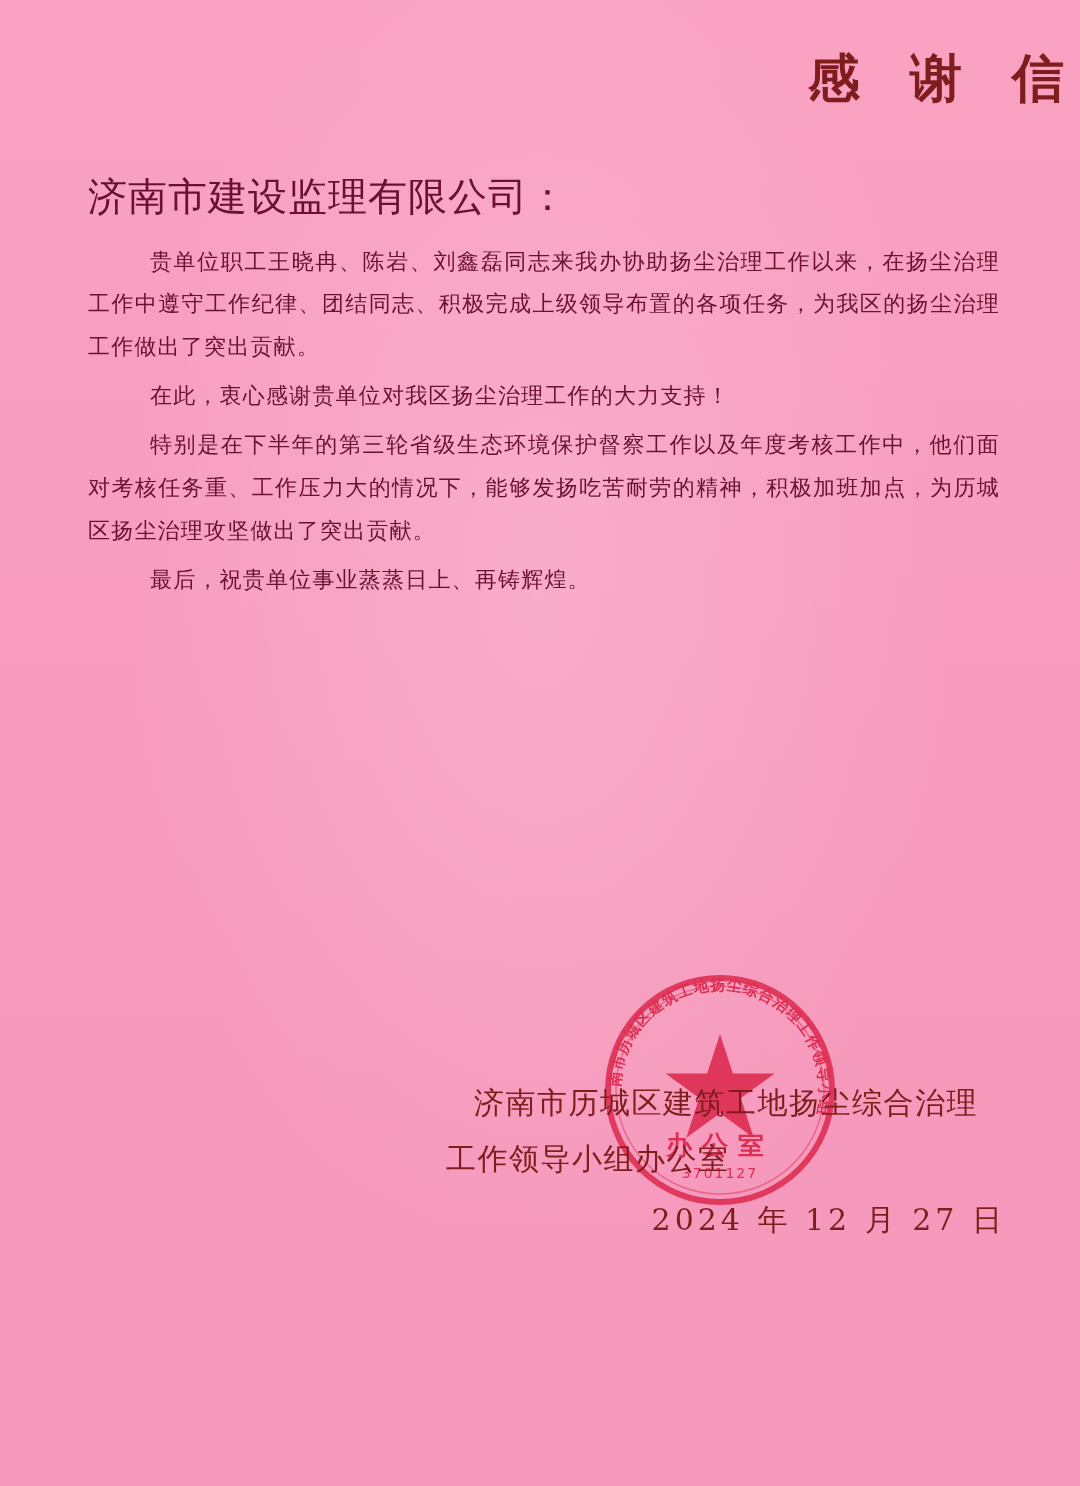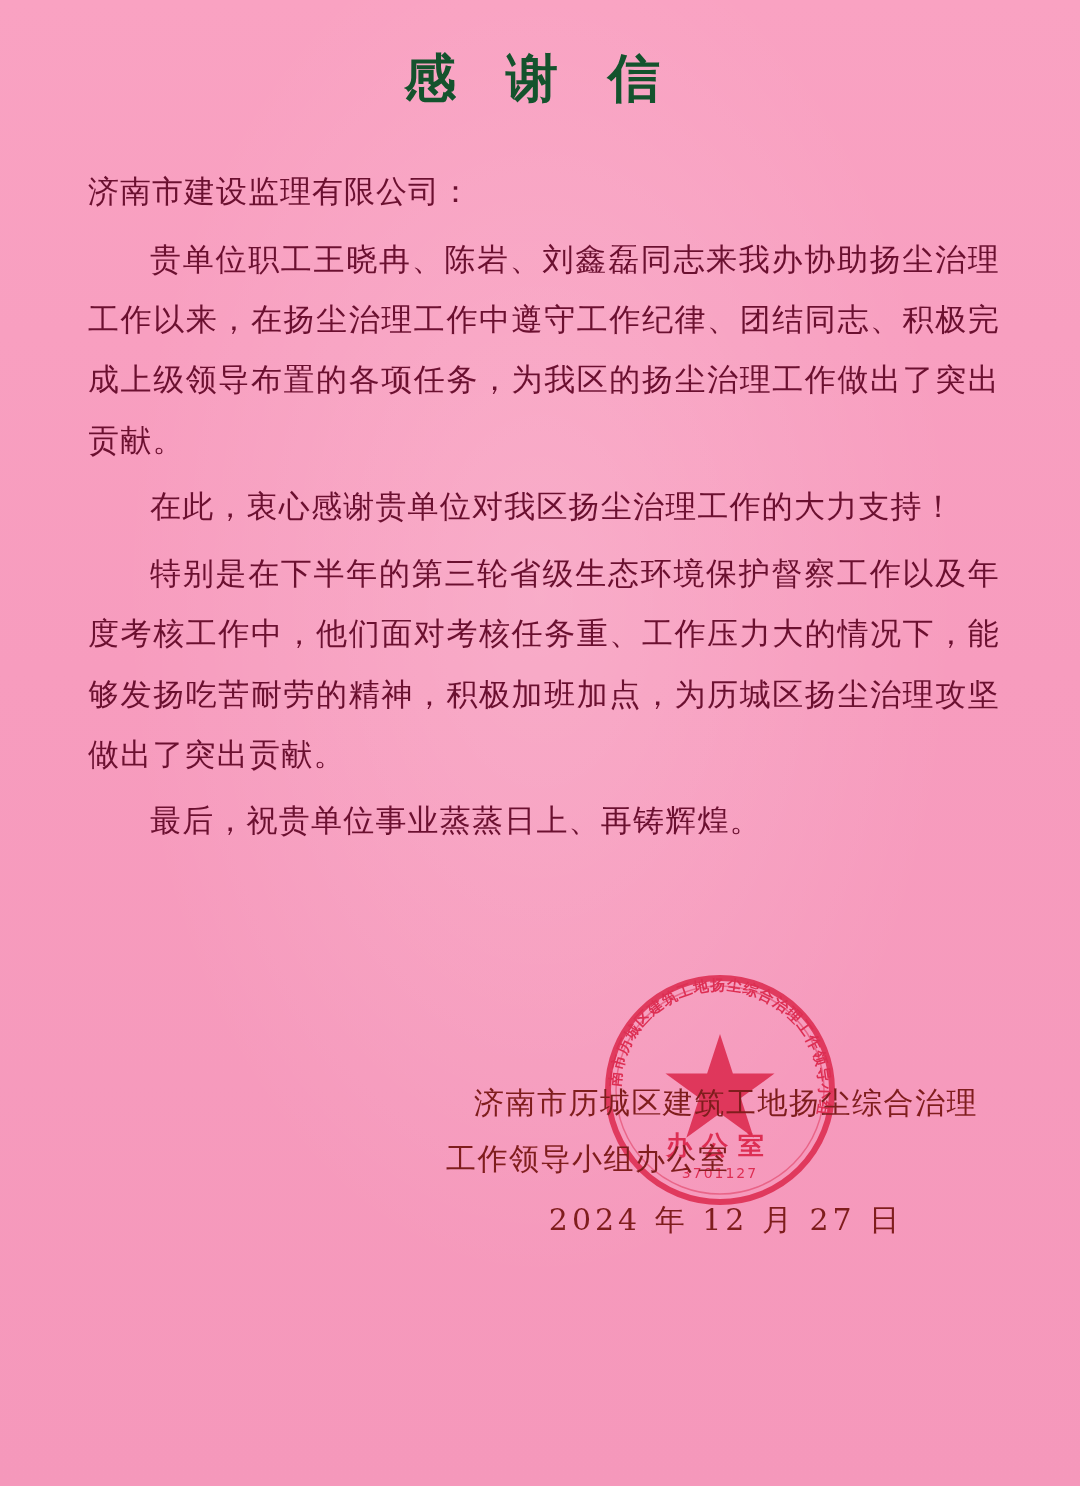--- a/index.html
+++ b/index.html
@@ -29,45 +29,45 @@
     position: absolute;
     inset: 0;
     padding: 0;
   }
 
   .doc-title {
     position: absolute;
     top: 44px;
     left: 0;
     right: 0;
-    text-align: center;
+    text-align: right;
     font-size: 52px;
     font-weight: 700;
     letter-spacing: 16px;
-    color: #14532d;
+    color: #7f1d1d;
     font-family: "DejaVu Serif", "Liberation Serif", serif;
   }
 
   .body-block {
     position: absolute;
     top: 168px;
     left: 88px;
     width: 912px;
   }
 
   .salutation {
-    font-size: 31px;
+    font-size: 39px;
     line-height: 1.5;
     color: #6b1030;
     margin: 0 0 14px 0;
     letter-spacing: 1px;
   }
 
   .para {
-    font-size: 31px;
+    font-size: 22px;
     line-height: 1.95;
     letter-spacing: 1.2px;
     text-indent: 62px;
     margin: 0 0 6px 0;
     color: #6b1030;
     text-align: justify;
     text-justify: inter-ideograph;
   }
 
   .signature {
@@ -79,20 +79,21 @@
     font-size: 30px;
     line-height: 1.85;
     letter-spacing: 1.5px;
     color: #7f1d1d;
     z-index: 3;
   }
   .signature .line2 { text-align: left; }
   .signature .date {
     letter-spacing: 4px;
     margin-top: 6px;
+    text-align: right;
   }
 
   
   .seal {
     position: absolute;
     left: 592px;
     top: 962px;
     width: 256px;
     height: 256px;
     z-index: 2;

